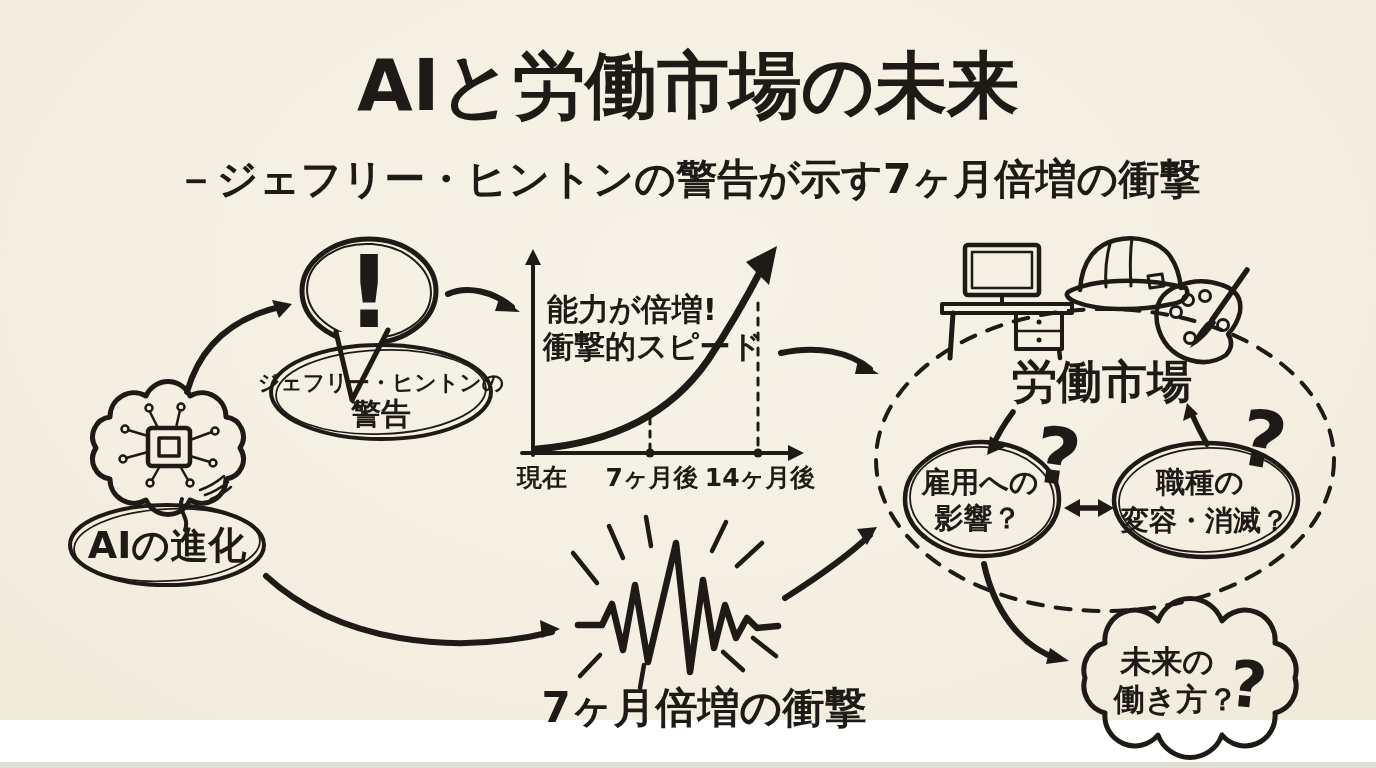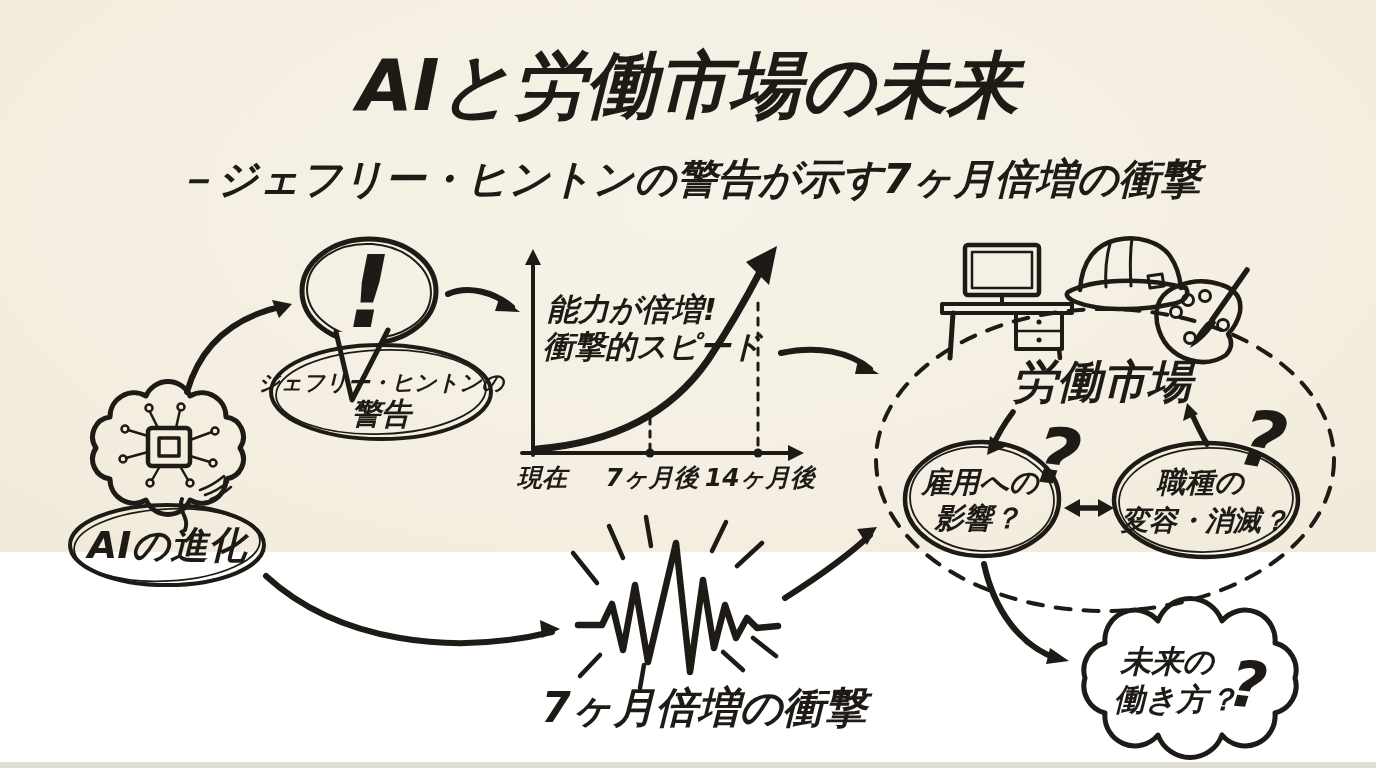--- a/index.html
+++ b/index.html
@@ -1,23 +1,22 @@
 <!DOCTYPE html>
 <html><head>
 <meta charset="utf-8">
 <style>
   html,body{margin:0;padding:0;}
   body{
     width:1376px;height:768px;overflow:hidden;
     font-family:"DejaVu Sans",sans-serif;
   }
   .stage{
-    position:relative;width:1376px;height:552px;
+    position:relative;width:1376px;height:720px;
     background:radial-gradient(ellipse at 50% 38%, #f7f2e7 0%, #f4efe2 60%, #efead9 100%);
-    font-style:italic;
   }
   svg{position:absolute;left:0;top:0;}
   text{
     font-family:"DejaVu Sans",sans-serif;
     font-weight:bold;
     fill:#1e1b16;
   }
   .ink{stroke:#1e1b16;fill:none;stroke-linecap:round;stroke-linejoin:round;}
   .fillink{fill:#1e1b16;stroke:none;}
   .paperfill{fill:#f5f0e3;}

